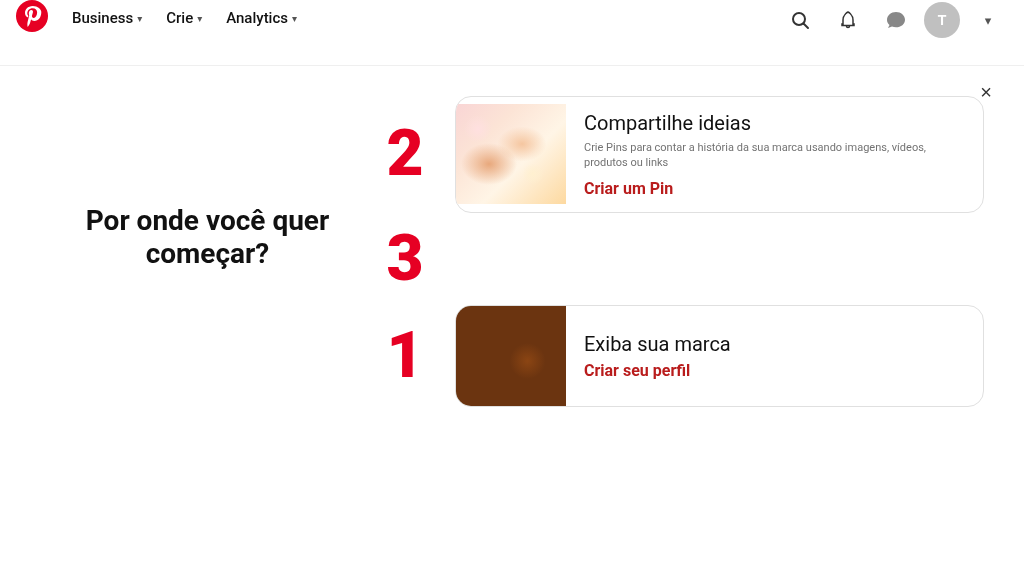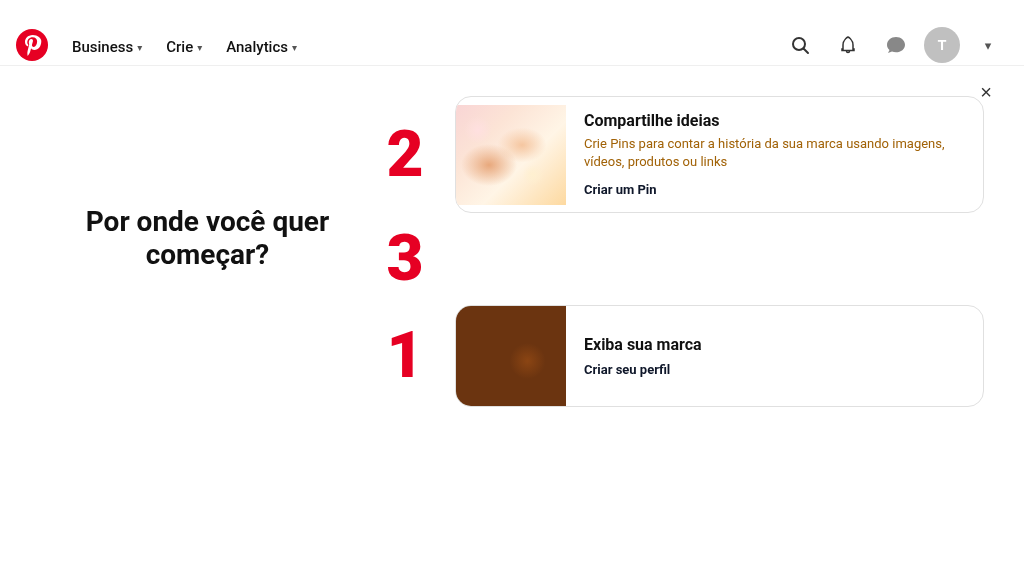--- a/index.html
+++ b/index.html
@@ -8,21 +8,21 @@
       background: #fff;
       width: 1024px;
       height: 575px;
       overflow: hidden;
       position: relative;
     }
 
     
     .navbar {
       display: flex;
-      align-items: flex-end;
+      align-items: flex-start;
       height: 66px;
       padding: 0 16px;
       border-bottom: 1px solid #efefef;
       position: relative;
     }
     .navbar-left {
       display: flex;
       align-items: center;
       gap: 4px;
     }
@@ -152,35 +152,35 @@
       height: 100px;
       flex-shrink: 0;
       overflow: hidden;
       position: relative;
     }
     .card-body {
       padding: 14px 18px;
       flex: 1;
     }
     .card-title {
+      font-size: 20px;
+      font-weight: 400;
+      color: #111;
+      margin-bottom: 5px;
+    }
+    .card-desc {
+      font-size: 11px;
+      color: #737373;
+      line-height: 1.4;
+      margin-bottom: 8px;
+    }
+    .card-link {
       font-size: 16px;
       font-weight: 700;
-      color: #111;
-      margin-bottom: 5px;
-    }
-    .card-desc {
-      font-size: 13px;
-      color: #a16207;
-      line-height: 1.4;
-      margin-bottom: 8px;
-    }
-    .card-link {
-      font-size: 13px;
-      font-weight: 700;
-      color: #0f172a;
+      color: #b91c1c;
       text-decoration: none;
     }
 
     
     .img-baking {
       background: linear-gradient(135deg, #f9d5d5 0%, #fce4d6 30%, #fff5e6 60%, #fdd9a0 100%);
       position: relative;
     }
     .img-baking::after {
       content: '';

